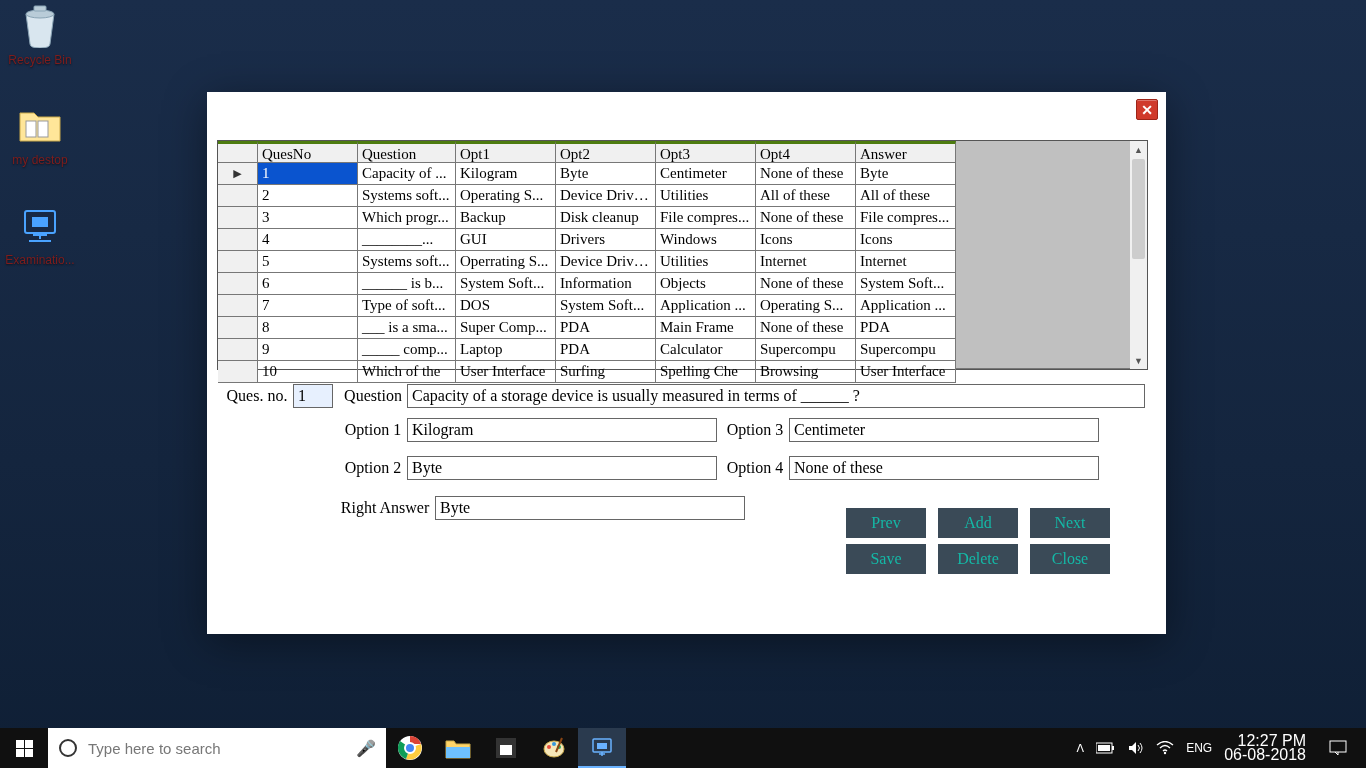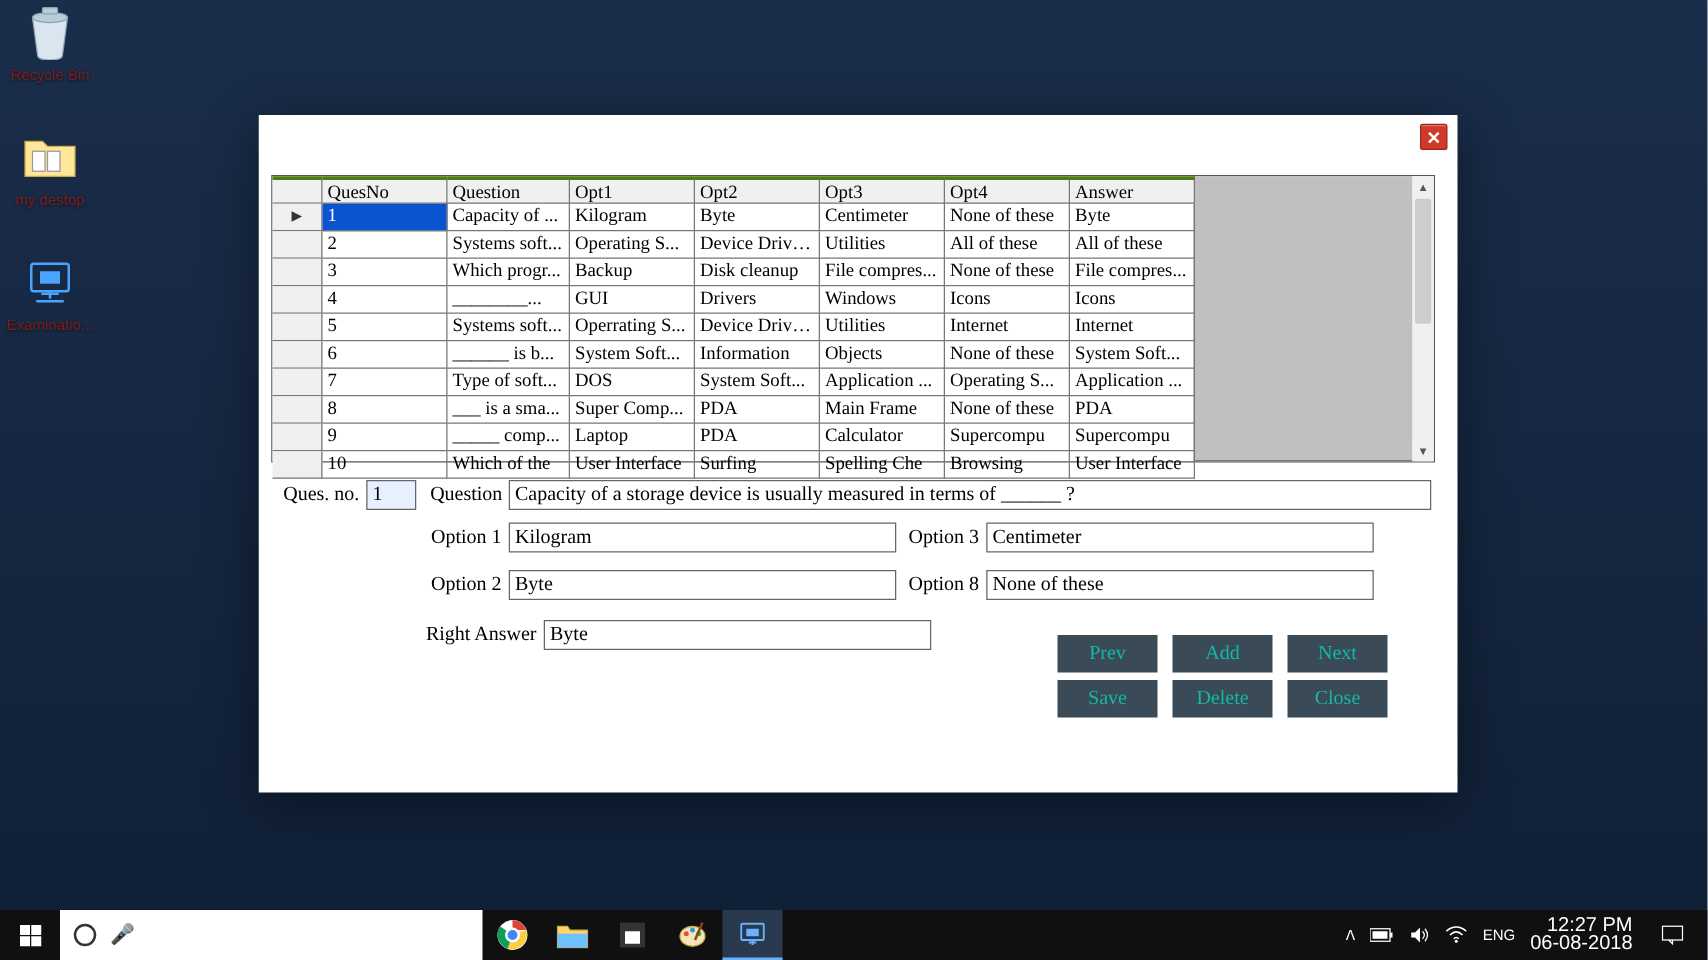--- a/index.html
+++ b/index.html
@@ -233,21 +233,21 @@
     <div class="fld" style="left:508px; top:34px;">
       <span class="flabel" style="width:60px;">Option 3</span>
       <input type="text" class="tf" style="width: 310px;" value="Centimeter">
     </div>
 
     <div class="fld" style="left:126px; top:72px;">
       <span class="flabel" style="width:60px;">Option 2</span>
       <input type="text" class="tf" style="width: 310px;" value="Byte">
     </div>
     <div class="fld" style="left:508px; top:72px;">
-      <span class="flabel" style="width:60px;">Option 8</span>
+      <span class="flabel" style="width:60px;">Option 4</span>
       <input type="text" class="tf" style="width: 310px;" value="None of these">
     </div>
 
     <div class="fld" style="left:122px; top:112px;">
       <span class="flabel" style="width:92px;">Right Answer</span>
       <input type="text" class="tf" style="width: 310px;" value="Byte">
     </div>
 
     <button class="btn" style="position:absolute; left:629px; top:124px;">Prev</button>
     <button class="btn" style="position:absolute; left:721px; top:124px;">Add</button>
@@ -264,20 +264,21 @@
         <span></span>
         <span></span>
         <span></span>
         <span></span>
       </div>
   </div>
   <div class="search-box">
     <svg width="20" height="20" viewBox="0 0 20 20">
         <circle cx="10" cy="10" r="8" fill="none" stroke="#333" stroke-width="2"></circle>
       </svg>
+    <span class="txt">Type here to search</span>
     <span class="mic">🎤</span>
   </div>
   <div class="tb-icons">
     <div class="tb-ico">
       <svg width="26" height="26" viewBox="0 0 26 26">
           <circle cx="13" cy="13" r="12" fill="#fff"></circle>
           <circle cx="13" cy="13" r="12" fill="none" stroke="#db4437" stroke-width="0"></circle>
           <path d="M13 1 A12 12 0 0 1 24 9 L13 9 Z" fill="#db4437"></path>
           <path d="M24 9 A12 12 0 0 1 9 24 L13 13 Z" fill="#ffcd40"></path>
           <path d="M9 24 A12 12 0 0 1 3 6 L13 13 Z" fill="#0f9d58"></path>

